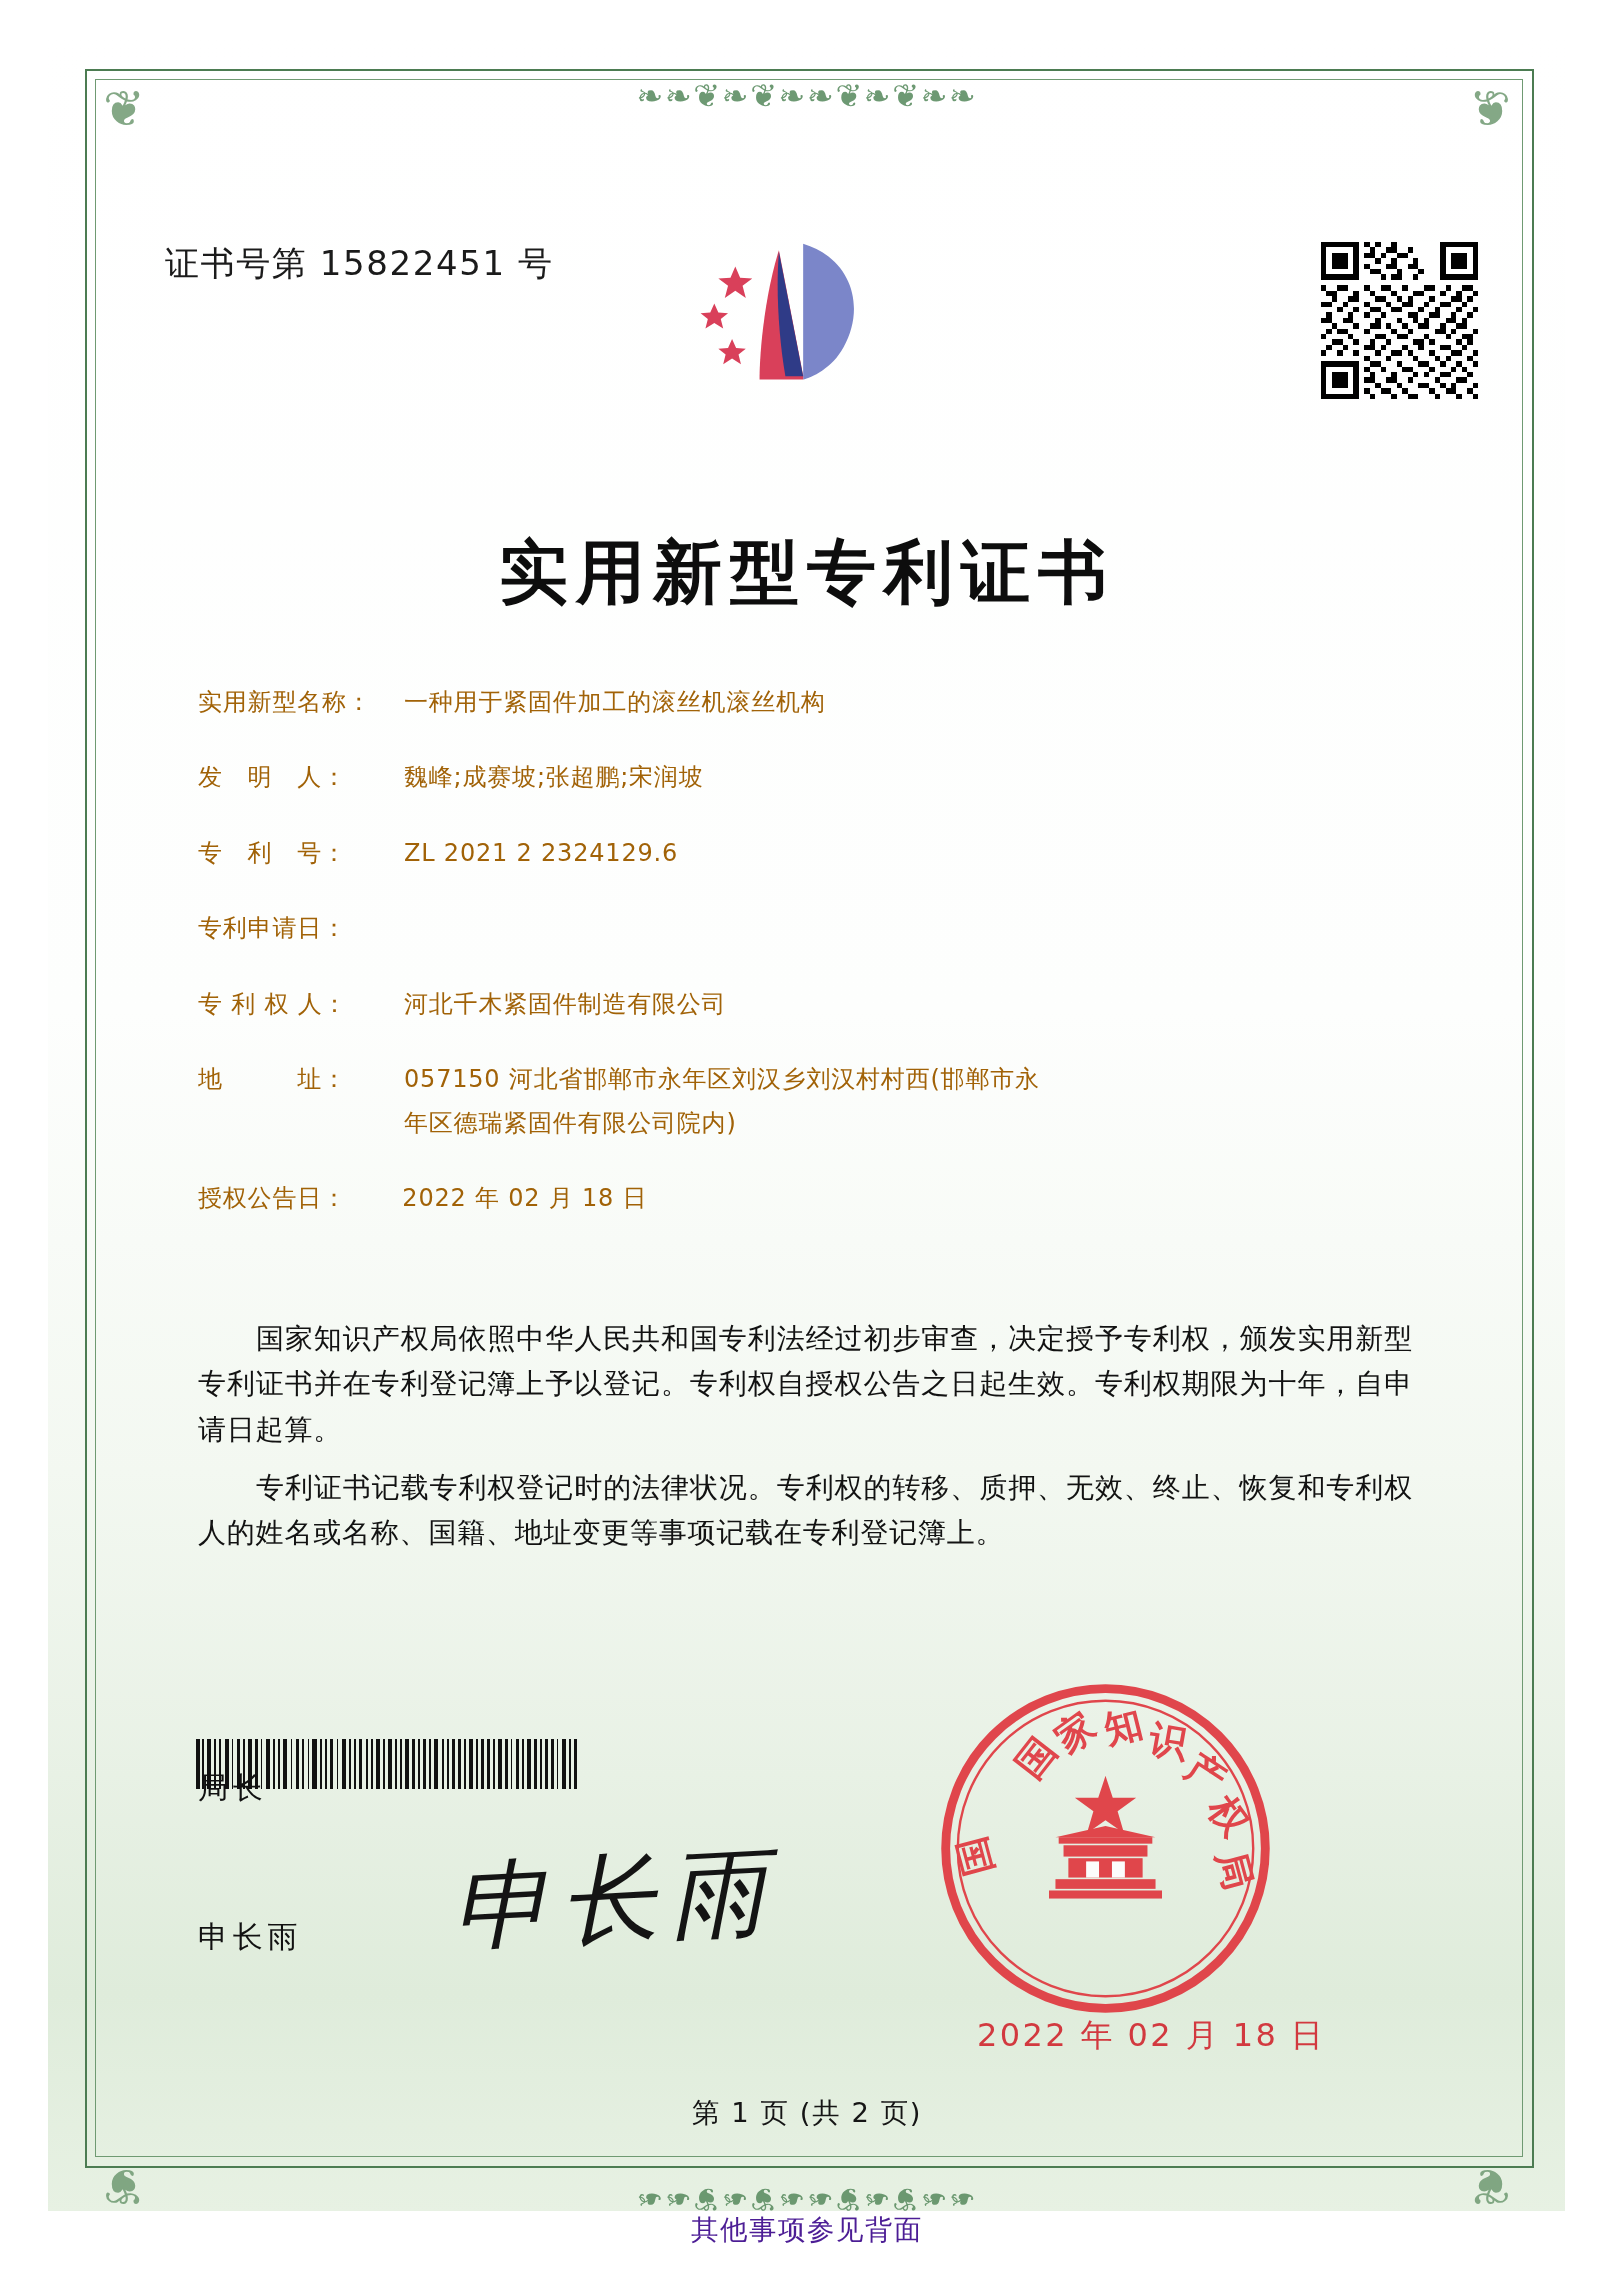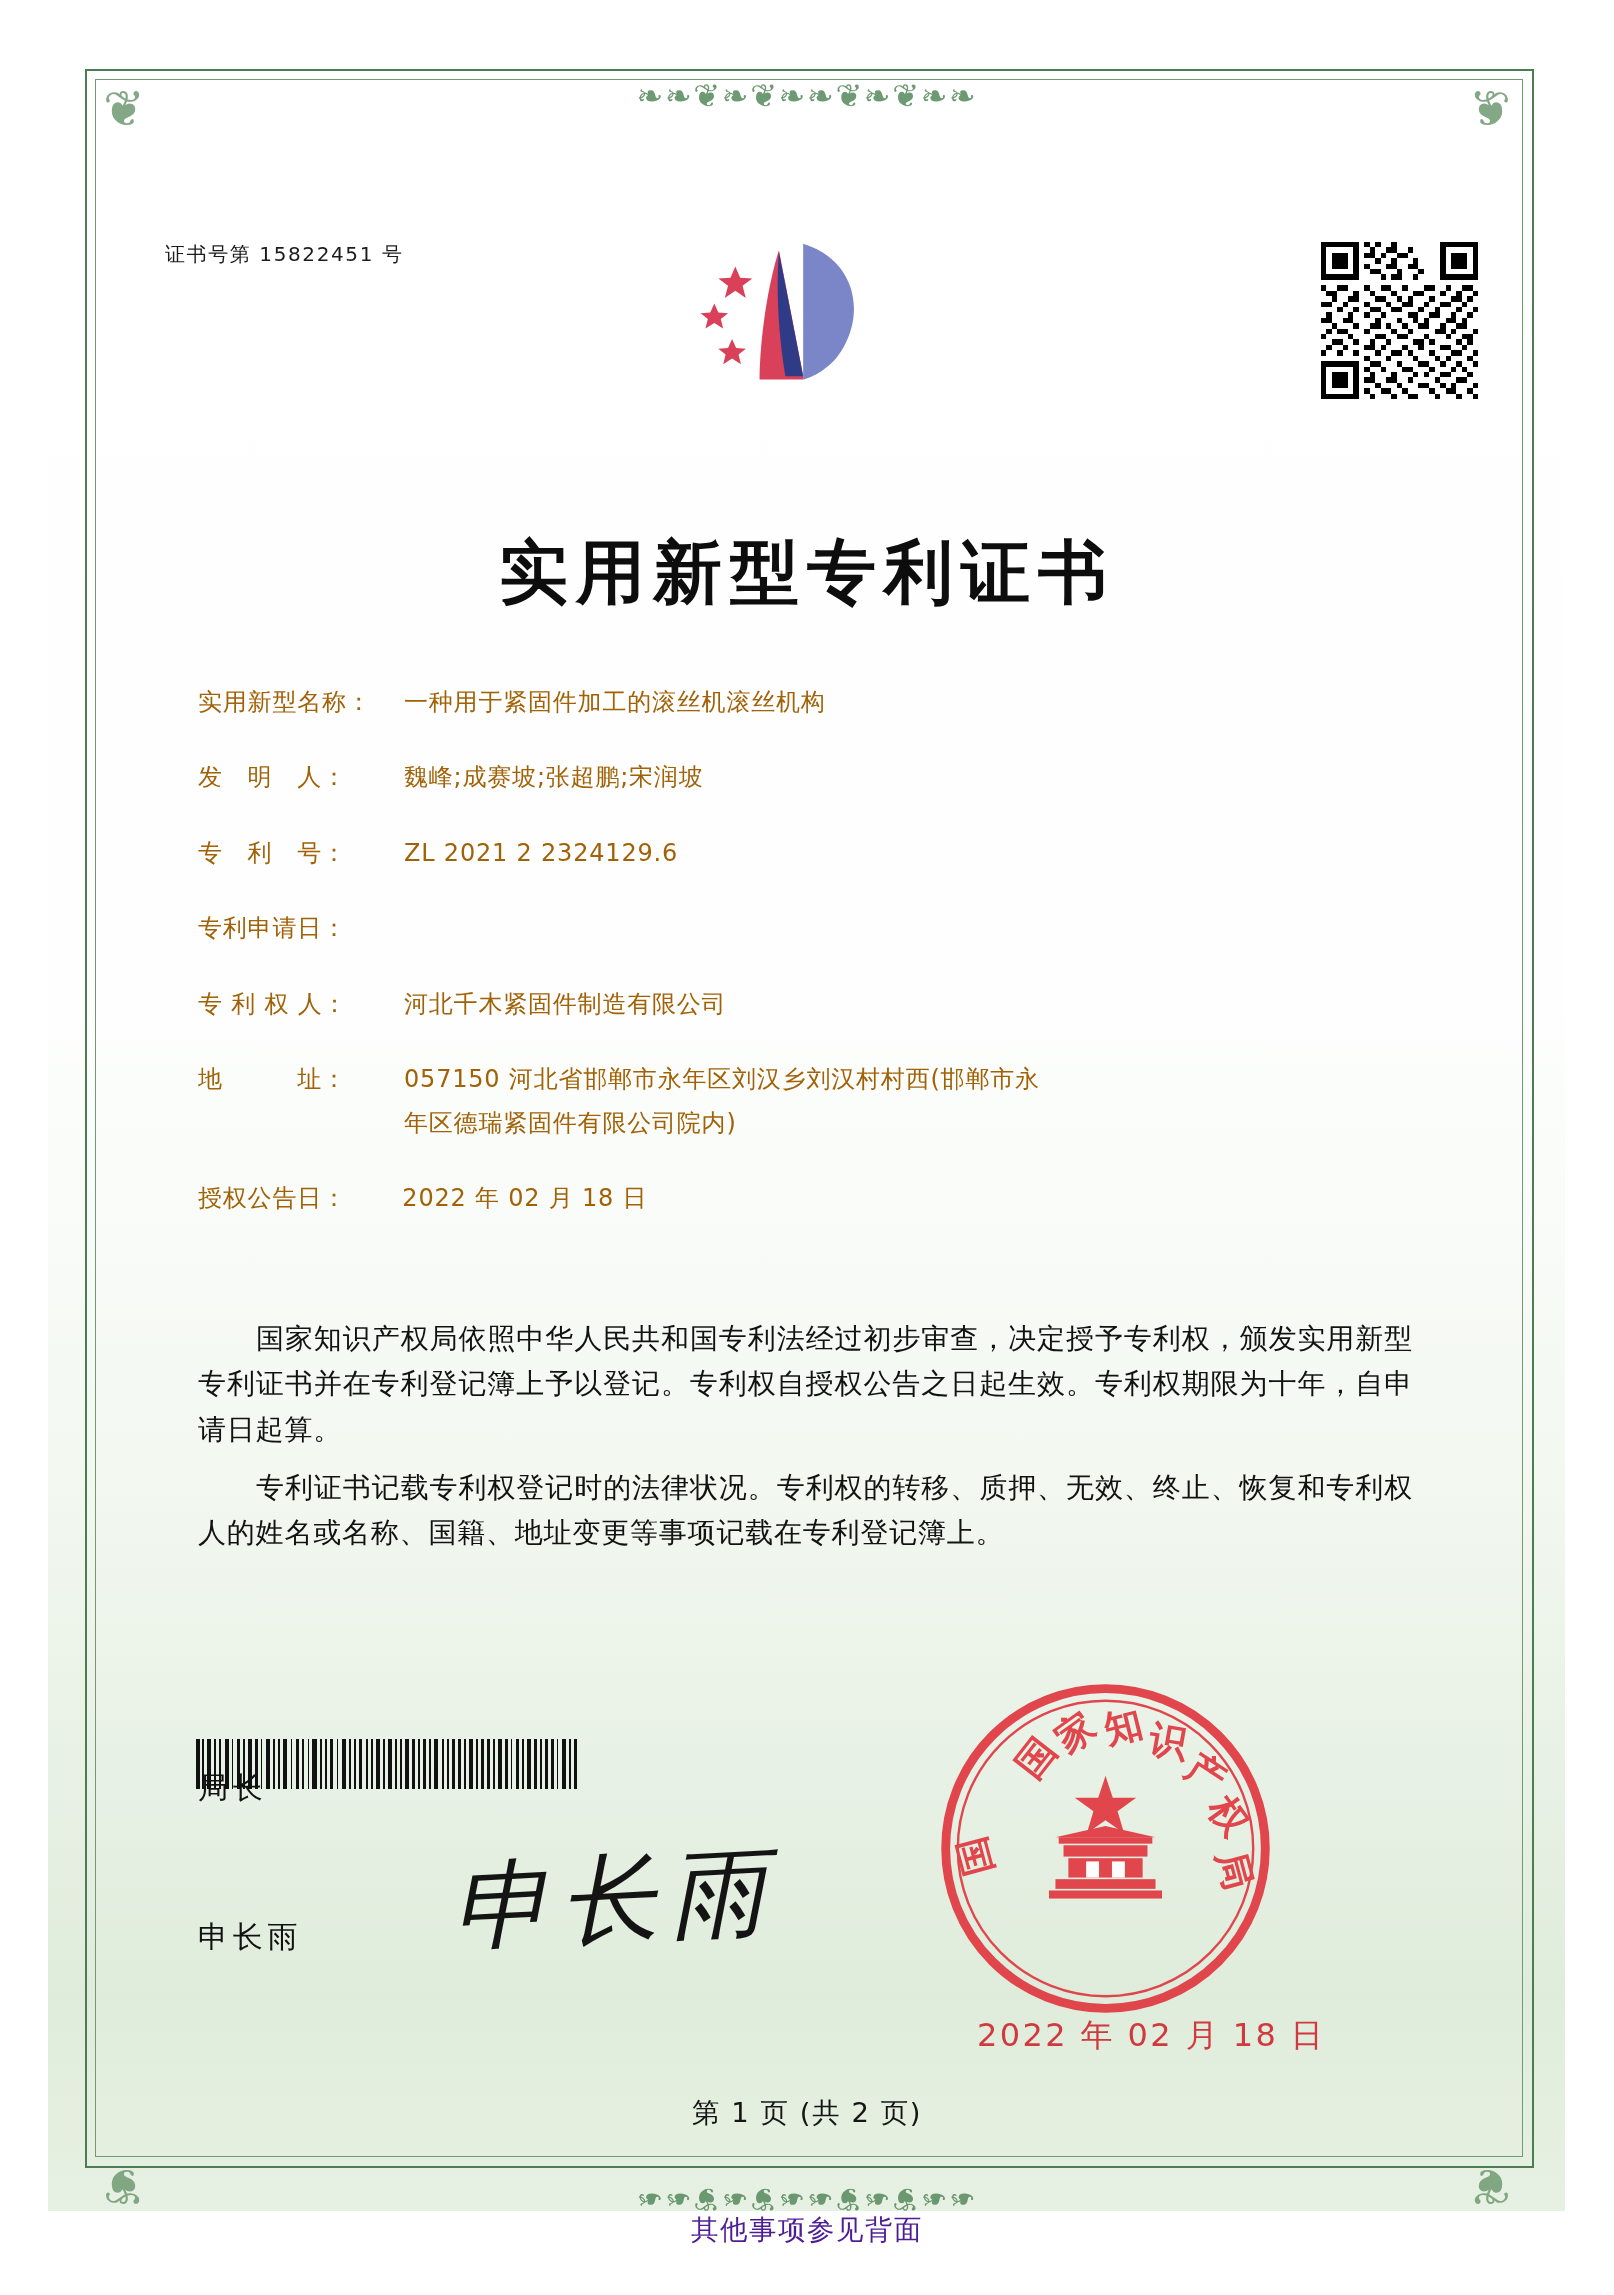--- a/index.html
+++ b/index.html
@@ -96,21 +96,21 @@
     user-select: none;
     opacity: .9;
     transform: scaleY(-1);
   }
 
   
   .cert-no {
     position: absolute;
     left: 165px;
     top: 241px;
-    font-size: 20px;
+    font-size: 34px;
     color: #1b1b1b;
     letter-spacing: 1.6px;
     font-family: "DejaVu Sans", "Liberation Sans", sans-serif;
     text-align: center;
   }
 
   
   .emblem {
     position: absolute;
     left: 682px;

